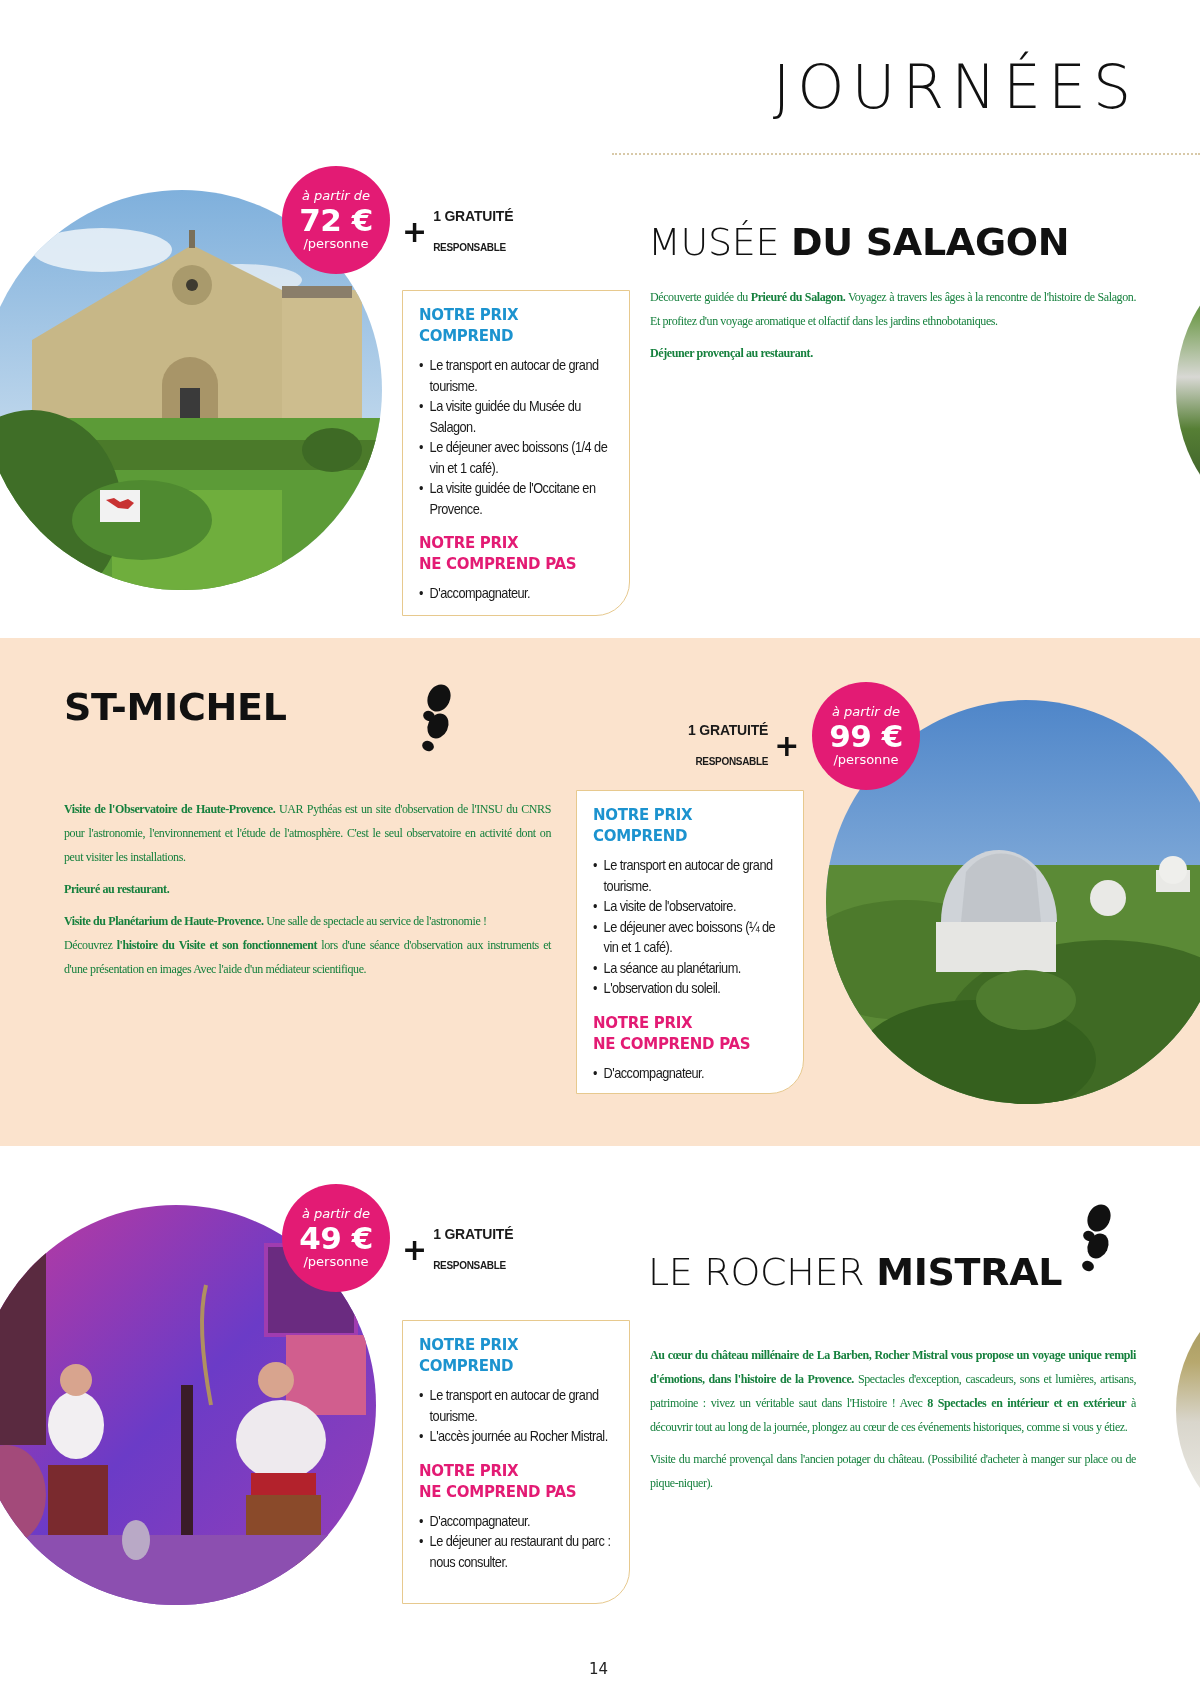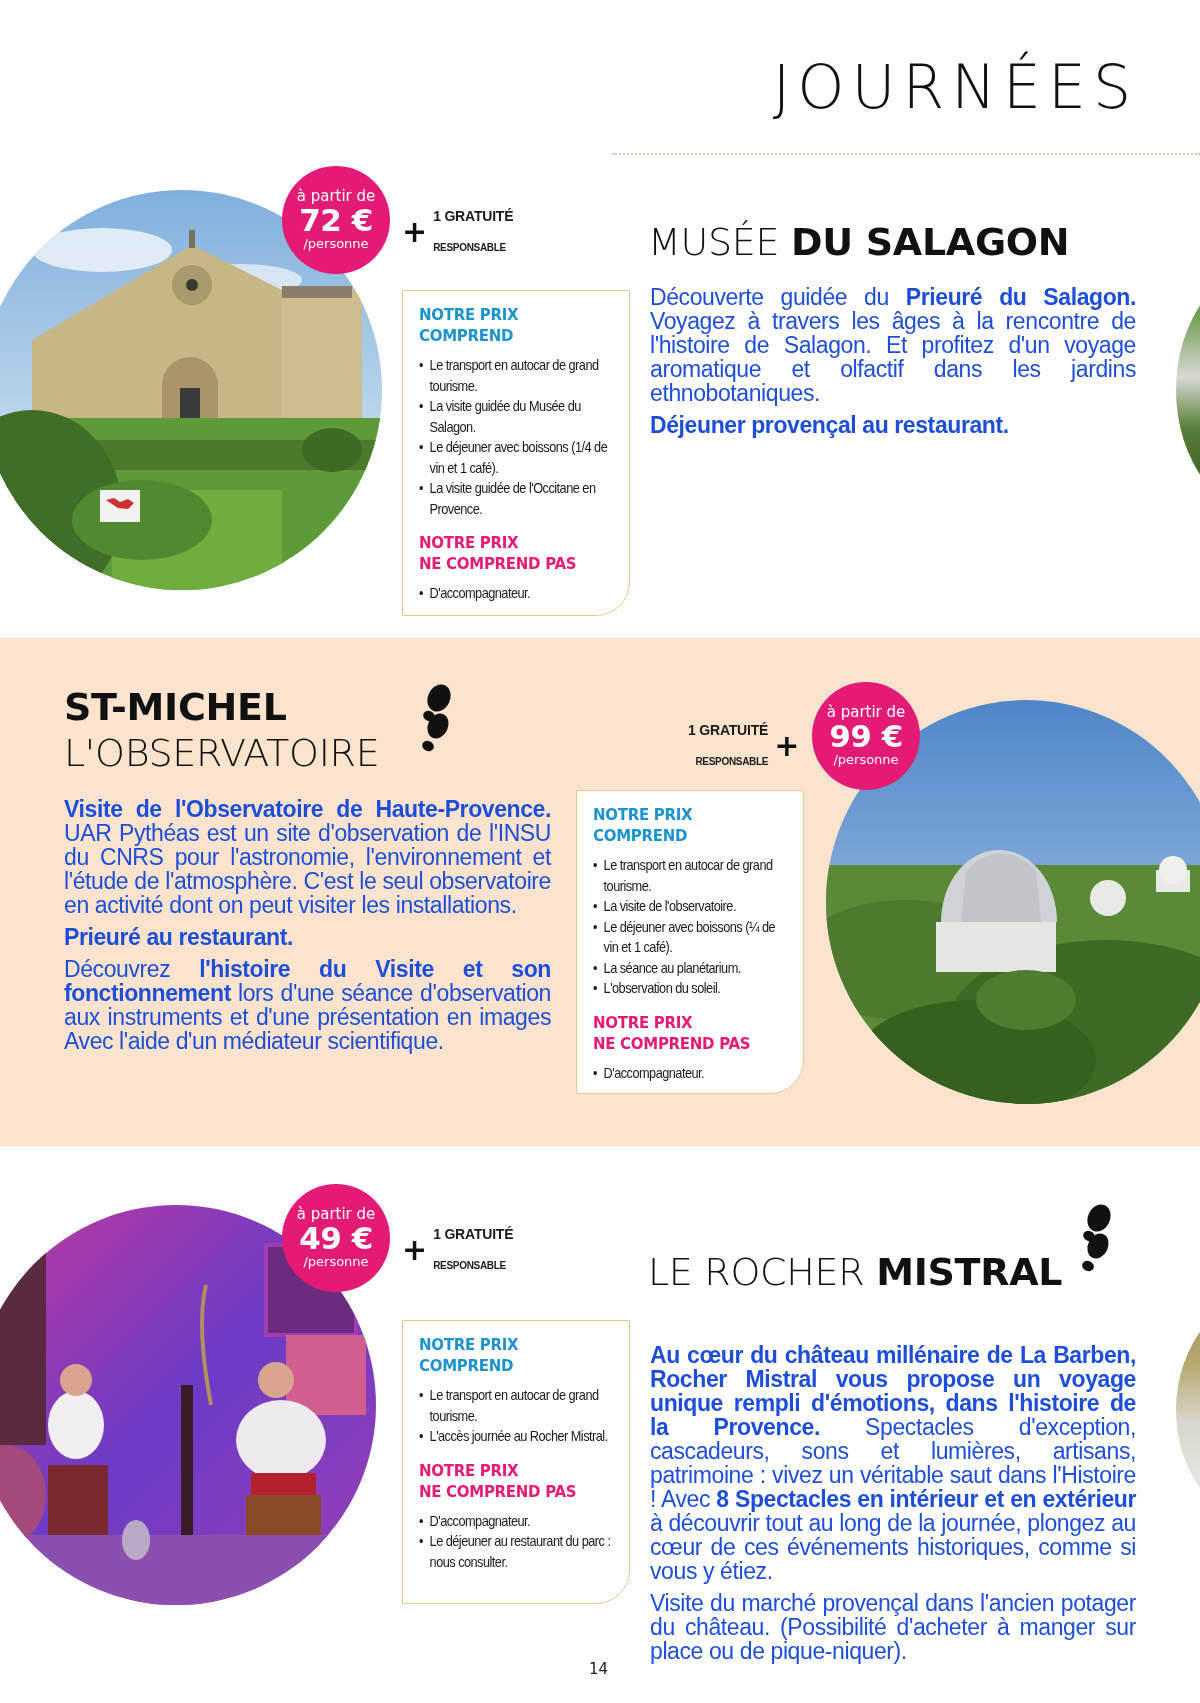--- a/index.html
+++ b/index.html
@@ -28,21 +28,21 @@
 
   .edge-photo { position: absolute; border-radius: 50%; overflow: hidden; }
 
   
   .price-badge {
     position: absolute; width: 108px; height: 108px; border-radius: 50%;
     background: #e31b74; color: #fff; text-align: center;
     display: flex; flex-direction: column; align-items: center; justify-content: center;
     z-index: 3;
   }
-  .price-badge .from { font-size: 15px; line-height: 14px; }
+  .price-badge .from { font-size: 13px; line-height: 14px; font-style: italic; }
   .price-badge .amount { font-size: 31px; font-weight: bold; line-height: 34px; letter-spacing: -0.5px; }
   .price-badge .per { font-size: 13px; line-height: 14px; }
 
   .gratuite {
     position: absolute; display: flex; align-items: center; gap: 6px; z-index: 3;
   }
   .gratuite .plus { font-size: 30px; font-weight: bold; line-height: 24px; color: #111; }
   .gratuite .gt { display: flex; flex-direction: column; line-height: 12px; gap: 20px; }
   .gratuite .gt .l1 { font-size: 14px; font-weight: bold; font-family: "Liberation Sans", sans-serif; letter-spacing: -0.2px; }
   .gratuite .gt .l2 { font-size: 10px; font-family: "Liberation Sans", sans-serif; font-weight: bold; letter-spacing: -0.3px; }
@@ -70,22 +70,22 @@
 
   
   .h-section {
     position: absolute; font-size: 38px; line-height: 44px; color: #111;
     font-family: "DejaVu Sans", sans-serif; letter-spacing: -0.3px;
   }
   .h-section .light { font-weight: 300; }
   .h-section .bold { font-weight: bold; }
 
   .body-text {
-    position: absolute; font-family: Liberation Sans, sans-serif; font-size: 23px;
-    line-height: 24px; color: #1d4ed8; text-align: justify; letter-spacing: -0.4px;
+    position: absolute; font-family: Liberation Serif, serif; font-size: 12px;
+    line-height: 24px; color: #15803d; text-align: justify; letter-spacing: -0.4px;
   }
   .body-text p { margin-bottom: 8px; }
   .body-text b { font-weight: bold; }
 
   .foot-icon { position: absolute; }
 
   .page-number {
     position: absolute; left: 589px; top: 1660px; font-size: 15px; color: #222;
   }
 </style>
@@ -168,33 +168,33 @@
     <p><b>Déjeuner provençal au restaurant.</b></p>
   </div>
 
   <div class="edge-photo" style="left:1176px; top:260px; width:200px; height:260px; background:linear-gradient(#3d64a8 0%,#6e9a4a 20%,#d8d8d4 45%,#567f35 65%,#2e4d22 100%);"></div>
 </section>
 
 <div class="band peach"></div>
 <section>
   <h2 class="h-section" style="left:64px; top:684px; line-height:46px;">
     <span class="bold" style="display:block;">ST-MICHEL</span>
-    <span class="light" style="display:block;">L'OBSERVATOIRE</span>
   </h2>
 
   <svg class="foot-icon" style="left:410px; top:682px;" width="46" height="72" viewBox="0 0 46 72">
     <ellipse cx="29" cy="16" rx="11" ry="14" transform="rotate(25 29 16)" fill="#111"></ellipse>
     <ellipse cx="19" cy="34" rx="6" ry="5" transform="rotate(25 19 34)" fill="#111"></ellipse>
     <ellipse cx="28" cy="44" rx="10" ry="13" transform="rotate(25 28 44)" fill="#111"></ellipse>
     <ellipse cx="18" cy="64" rx="6" ry="5" transform="rotate(25 18 64)" fill="#111"></ellipse>
   </svg>
 
   <div class="body-text" style="left:64px; top:797px; width:487px;">
     <p><b>Visite de l'Observatoire de Haute-Provence.</b><span> UAR Pythéas est un site d'observation de l'INSU du CNRS pour l'astronomie, l'environnement et l'étude de l'atmosphère. C'est le seul observatoire en activité dont on peut visiter les installations.</span></p>
     <p><b>Prieuré au restaurant.</b></p>
+    <p style="margin-bottom:0;"><b>Visite du Planétarium de Haute-Provence.</b><span> Une salle de spectacle au service de l'astronomie !</span></p>
     <p><span>Découvrez </span><b>l'histoire du Visite et son fonctionnement</b><span> lors d'une séance d'observation aux instruments et d'une présentation en images Avec l'aide d'un médiateur scientifique.</span></p>
   </div>
 
   <div class="info-box" style="left:576px; top:790px; width:228px; height:304px;">
     <div class="head blue">
       <div>NOTRE PRIX</div>
       <div>COMPREND</div>
     </div>
     <ul>
       <li>Le transport en autocar de grand tourisme.</li>

